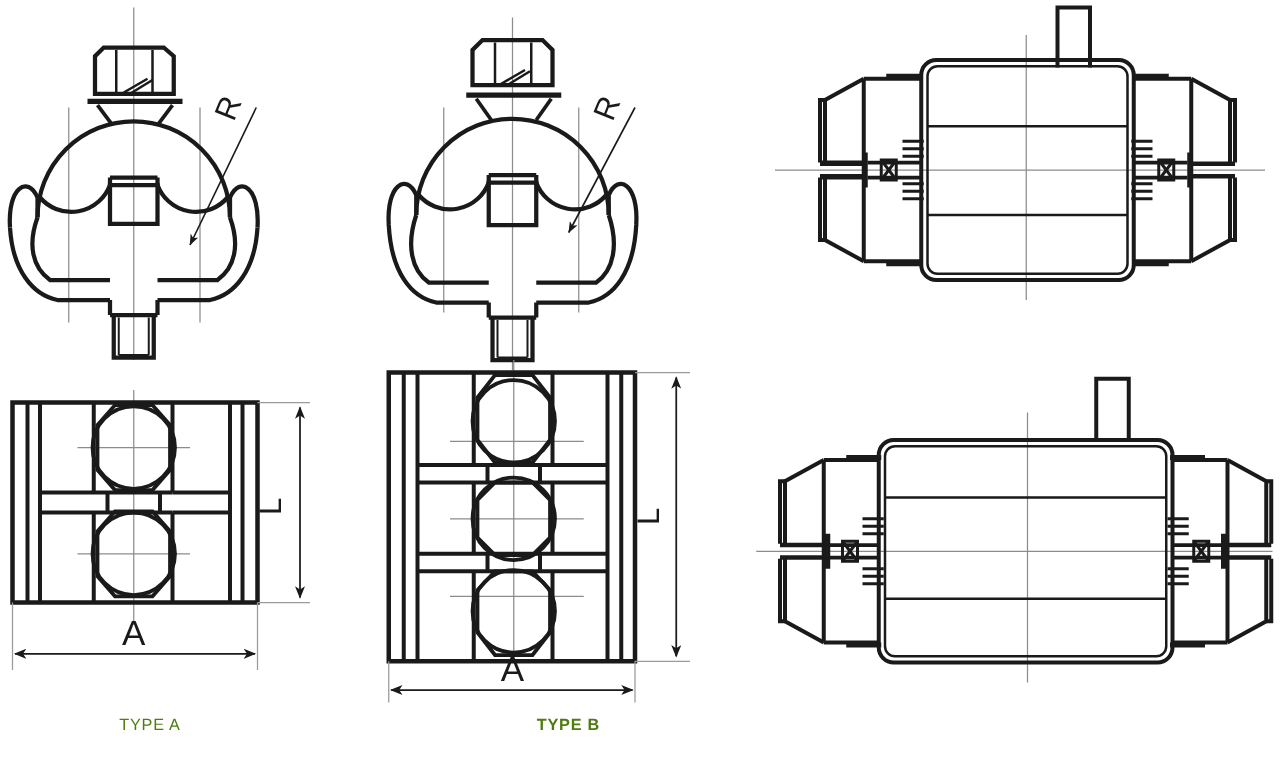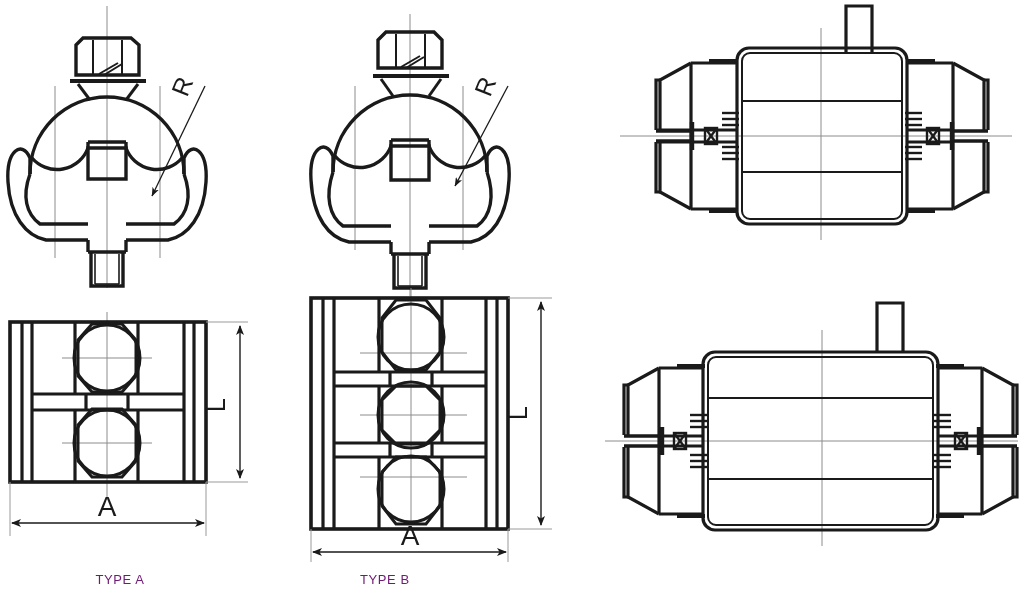--- a/index.html
+++ b/index.html
@@ -26,25 +26,25 @@
     left: 0; top: 0;
     width: 1024px;
     height: 606px;
     display: block;
   }
   .caption {
     position: absolute;
     font-family: "Liberation Sans", sans-serif;
     font-size: 13px;
     letter-spacing: 0.6px;
-    color: #701a75;
+    color: #4d7c0f;
     white-space: nowrap;
   }
   #cap-a { left: 60px; top: 572px; width: 120px; text-align: center; }
-  #cap-b { left: 360px; top: 572px; width: 120px; text-align: left; }
+  #cap-b { left: 360px; top: 572px; width: 120px; text-align: right; font-weight: bold; }
 </style>
 </head>
 <body>
 
 <div id="sheet">
 
   <svg class="drawing" viewBox="0 0 1024 606" xmlns="http://www.w3.org/2000/svg">
 
     <defs>
       <marker id="arrHead" markerWidth="10" markerHeight="8" refX="9" refY="4" orient="auto" markerUnits="userSpaceOnUse">

